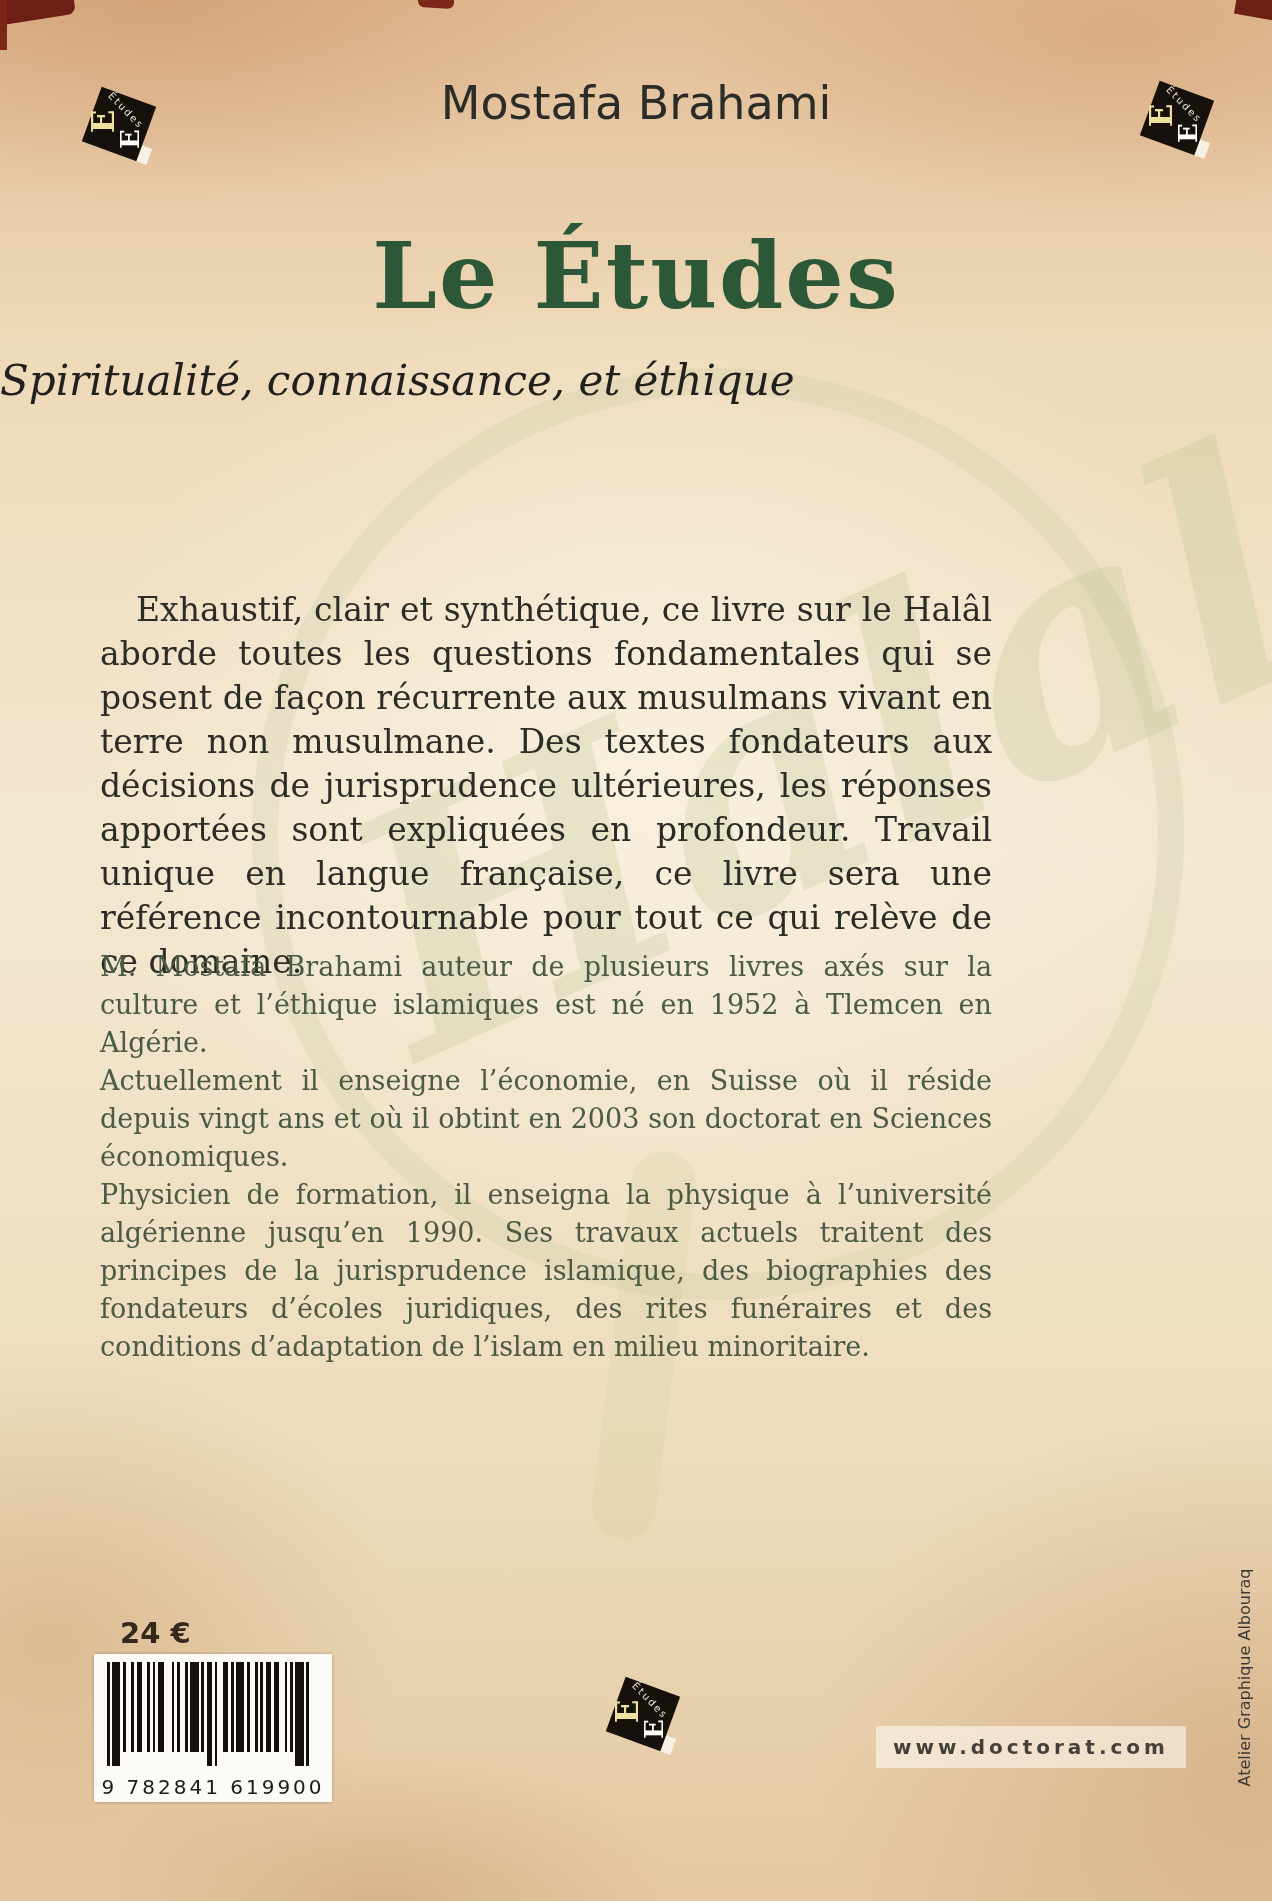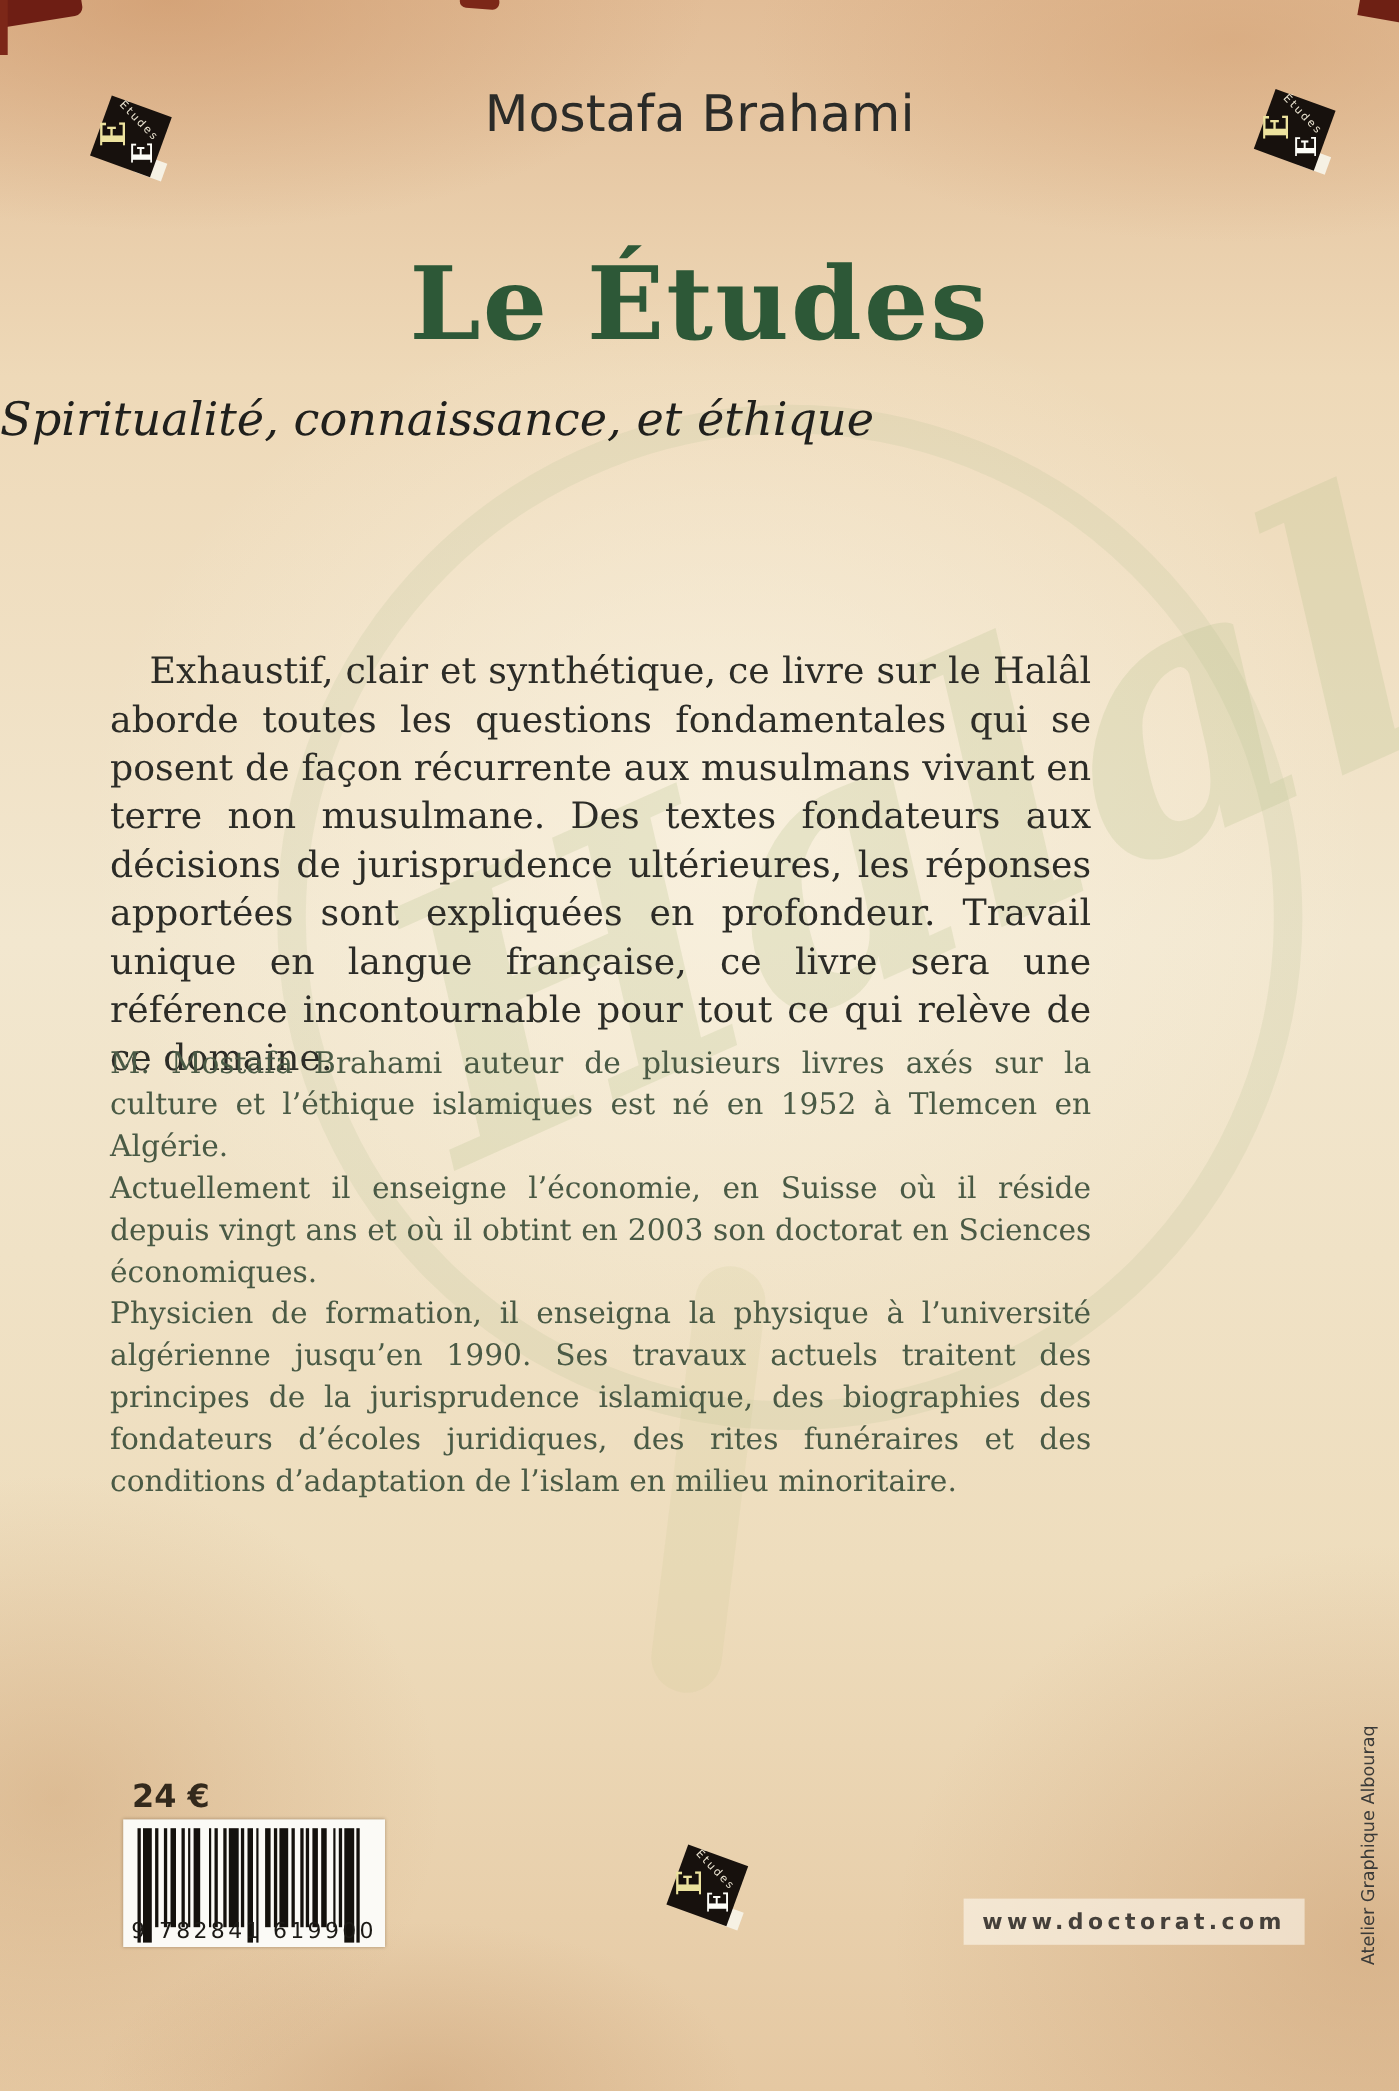--- a/index.html
+++ b/index.html
@@ -43,21 +43,21 @@
   .subtitle{position:absolute;top:356px;left:0;width:100%;
     font-style:italic;font-size:42px;color:#20201d;}
   .synopsis{position:absolute;top:588px;left:100px;width:892px;margin:0;
     font-size:33px;line-height:44px;color:#2c2c27;text-align:justify;text-indent:36px;}
   .bio{position:absolute;top:948px;left:100px;width:892px;
     font-size:27px;line-height:38px;color:#4a5a45;text-align:justify;}
   .bio p{margin:0;}
   
   .price{position:absolute;top:1616px;left:120px;
     font-family:"DejaVu Sans","Liberation Sans",sans-serif;font-weight:bold;font-size:29px;color:#33291c;}
-  .barcode{position:absolute;left:112px;top:1654px;width:238px;height:116px;background:#fbfaf6;box-shadow:0 0 3px rgba(60,40,20,.35);}
+  .barcode{position:absolute;left:94px;top:1654px;width:238px;height:148px;background:#fbfaf6;box-shadow:0 0 3px rgba(60,40,20,.35);}
   .bars{position:absolute;left:13px;top:8px;display:flex;align-items:flex-start;}
   .bars .bar{background:#14110d;}
   .bars .bar.t{height:104px;}
   .bars .bar.n{height:90px;}
   .bars .gap{height:0;}
   .bcnum{position:absolute;left:0;bottom:3px;width:100%;text-align:center;
     font-family:"DejaVu Sans","Liberation Sans",sans-serif;font-size:20px;color:#1c1a16;letter-spacing:3px;}
   .website{position:absolute;left:876px;top:1726px;width:310px;height:42px;
     background:rgba(255,253,246,.55);display:flex;align-items:center;justify-content:center;
     font-family:"DejaVu Sans","Liberation Sans",sans-serif;font-weight:bold;font-size:20px;color:#45403a;letter-spacing:4px;}

